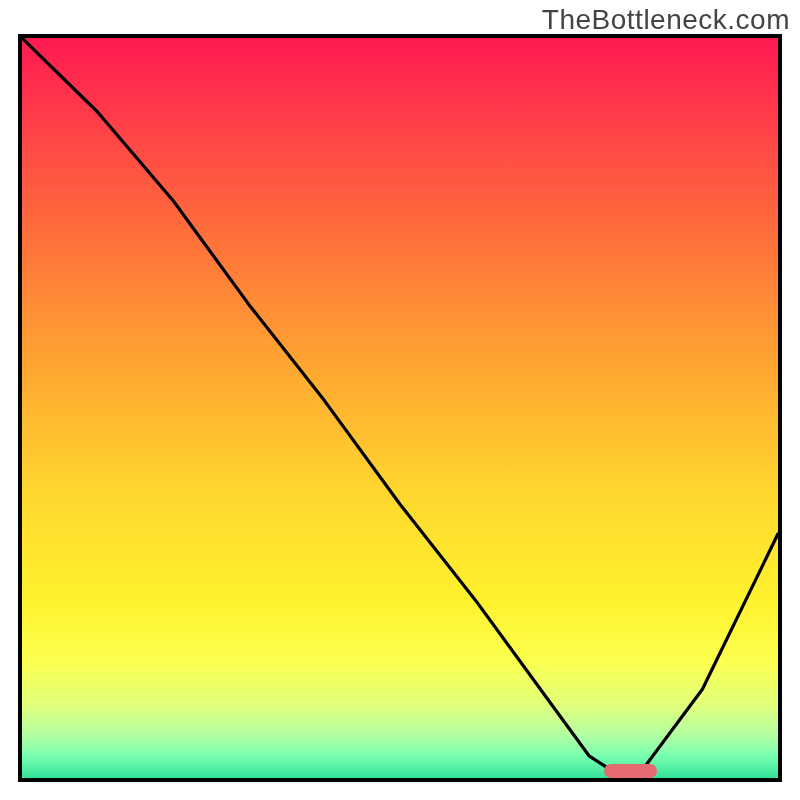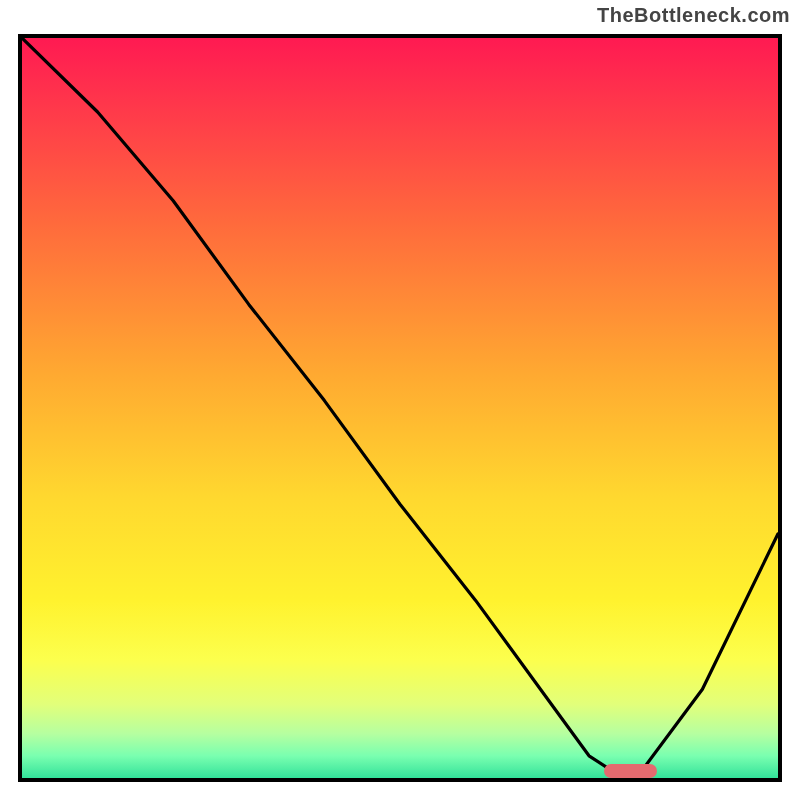--- a/index.html
+++ b/index.html
@@ -12,22 +12,22 @@
   }
   .frame {
     position: relative;
     width: 800px;
     height: 800px;
   }
   .watermark {
     position: absolute;
     top: 4px;
     right: 10px;
-    font-size: 20px;
-    font-weight: 700;
+    font-size: 28px;
+    font-weight: 400;
     color: #444444;
     letter-spacing: 0.5px;
   }
   .plot-box {
     position: absolute;
     left: 18px;
     top: 34px;
     width: 764px;
     height: 748px;
     border: 4px solid #000000;

